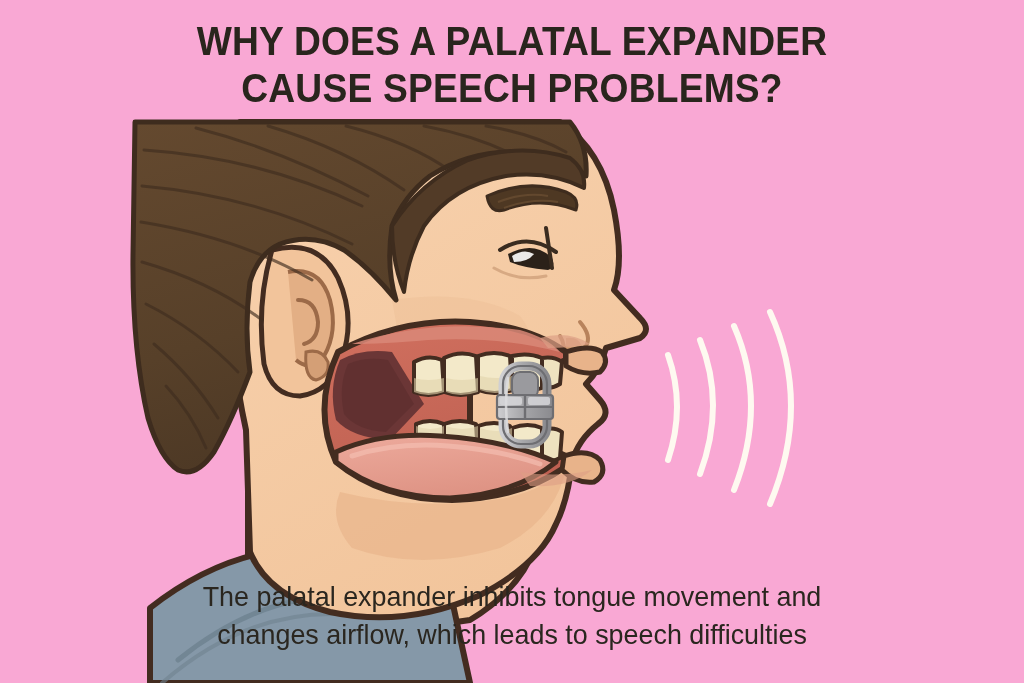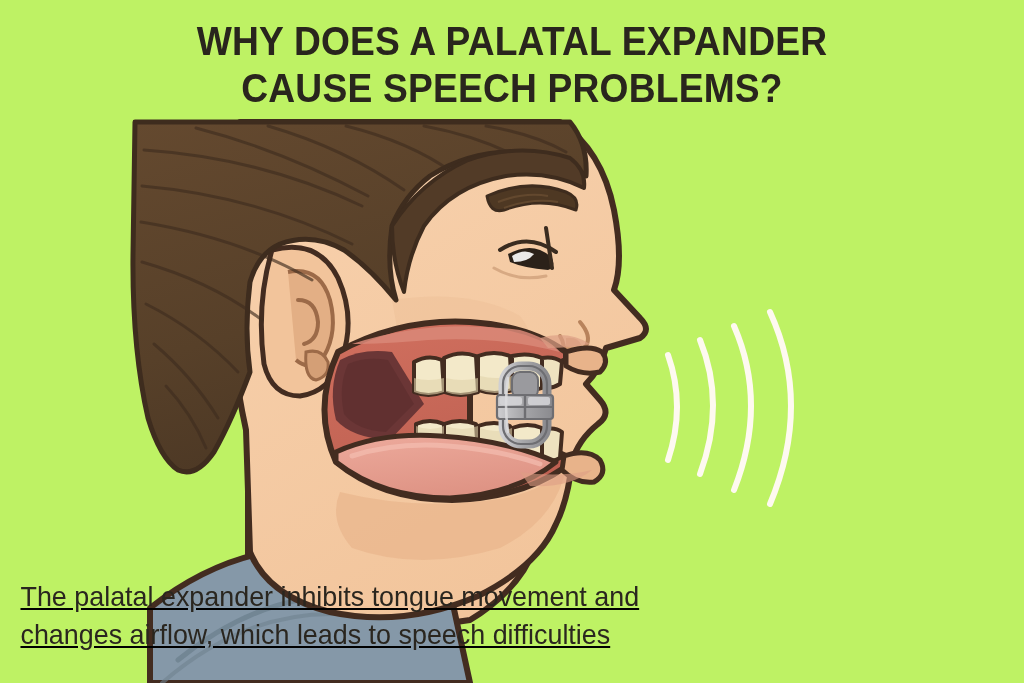--- a/index.html
+++ b/index.html
@@ -4,21 +4,21 @@
 <style>
   html, body {
     margin: 0;
     padding: 0;
     background: #FCF1DC;
   }
   #page {
     position: relative;
     width: 1024px;
     height: 683px;
-    background: #bef264;
+    background: #f9a8d4;
     overflow: hidden;
     font-family: "Liberation Sans", sans-serif;
   }
 
   
   #title-block {
     position: absolute;
     left: 0;
     top: 18px;
     width: 1024px;
@@ -37,23 +37,22 @@
     transform-origin: center;
     white-space: nowrap;
   }
 
   
   #caption-block {
     position: absolute;
     left: 0;
     top: 578px;
     width: 1024px;
-    text-align: left;
+    text-align: center;
     z-index: 40;
-    text-decoration: underline;
   }
   .caption-line {
     display: block;
     color: #2A261F;
     font-family: "Liberation Sans", sans-serif;
     font-weight: normal;
     font-size: 28px;
     line-height: 38px;
     transform: scaleX(0.96);
     transform-origin: center;

